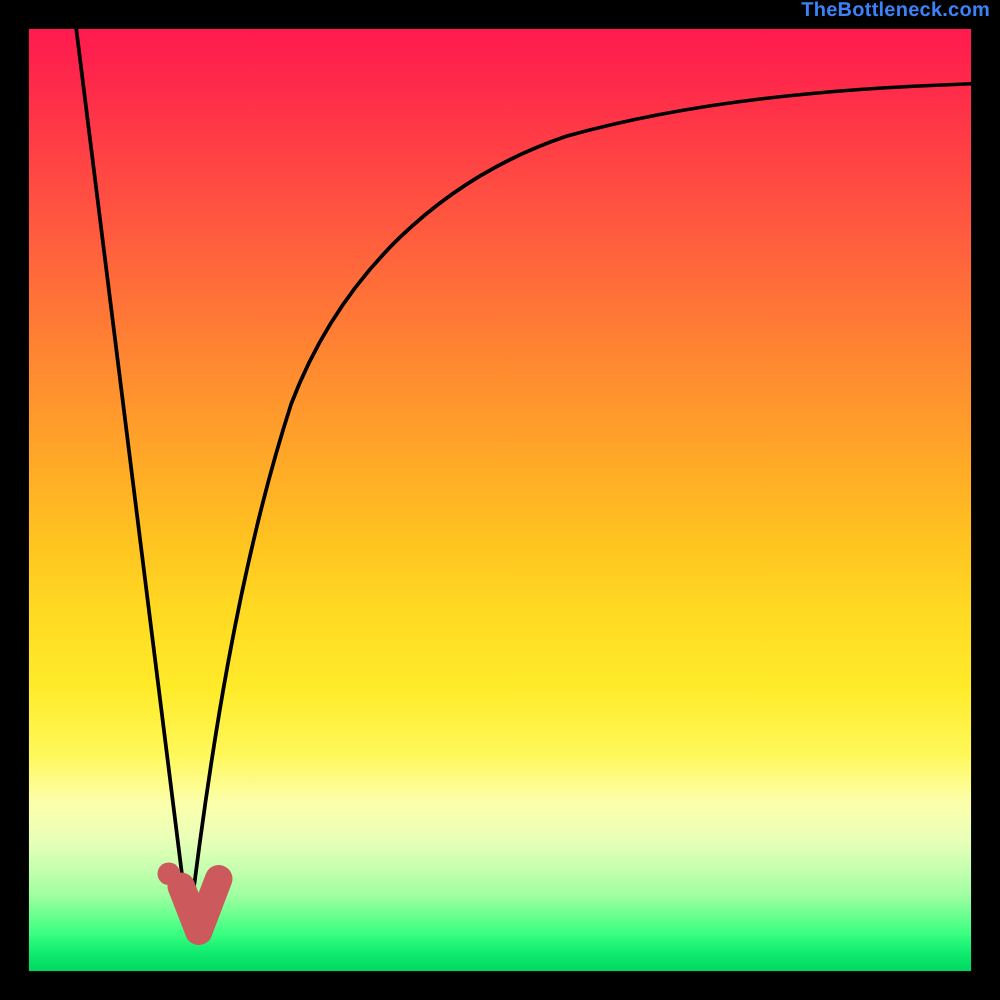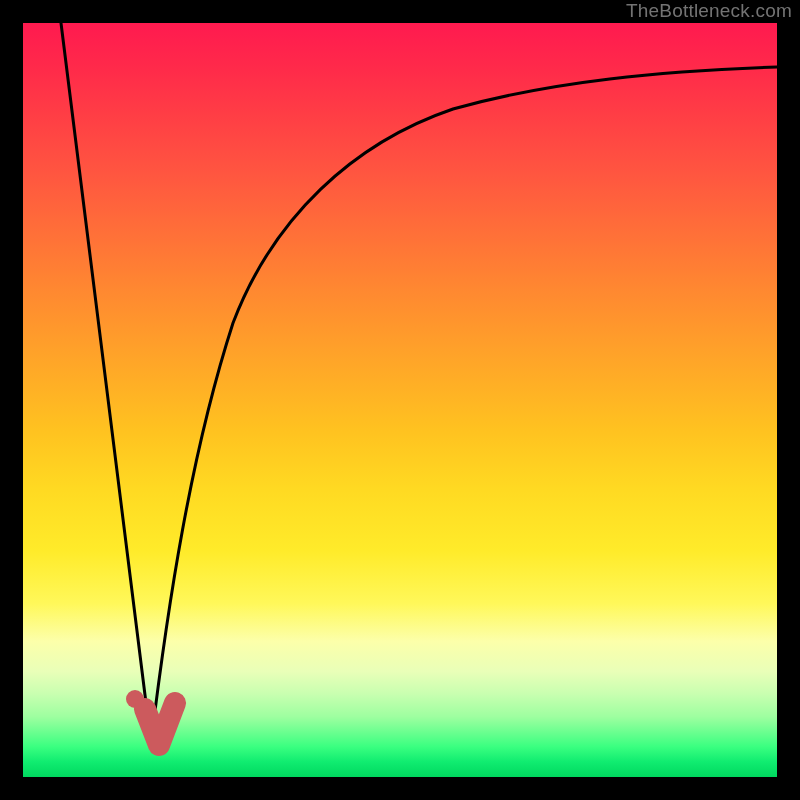--- a/index.html
+++ b/index.html
@@ -68,23 +68,23 @@
     stroke-linecap: round;
     stroke-linejoin: round;
   }
   .check-dot {
     fill: #cc5a5d;
   }
   .watermark {
     position: absolute;
     top: 0;
     right: 8px;
-    color: #737373;
-    font-size: 19px;
-    font-weight: 400;
+    color: #3b82f6;
+    font-size: 16px;
+    font-weight: 700;
     letter-spacing: 0.2px;
   }
 </style>
 </head>
 <body>
 
 <div class="watermark">TheBottleneck.com</div>
 
 <div class="frame">
   <div class="gradient"></div>

